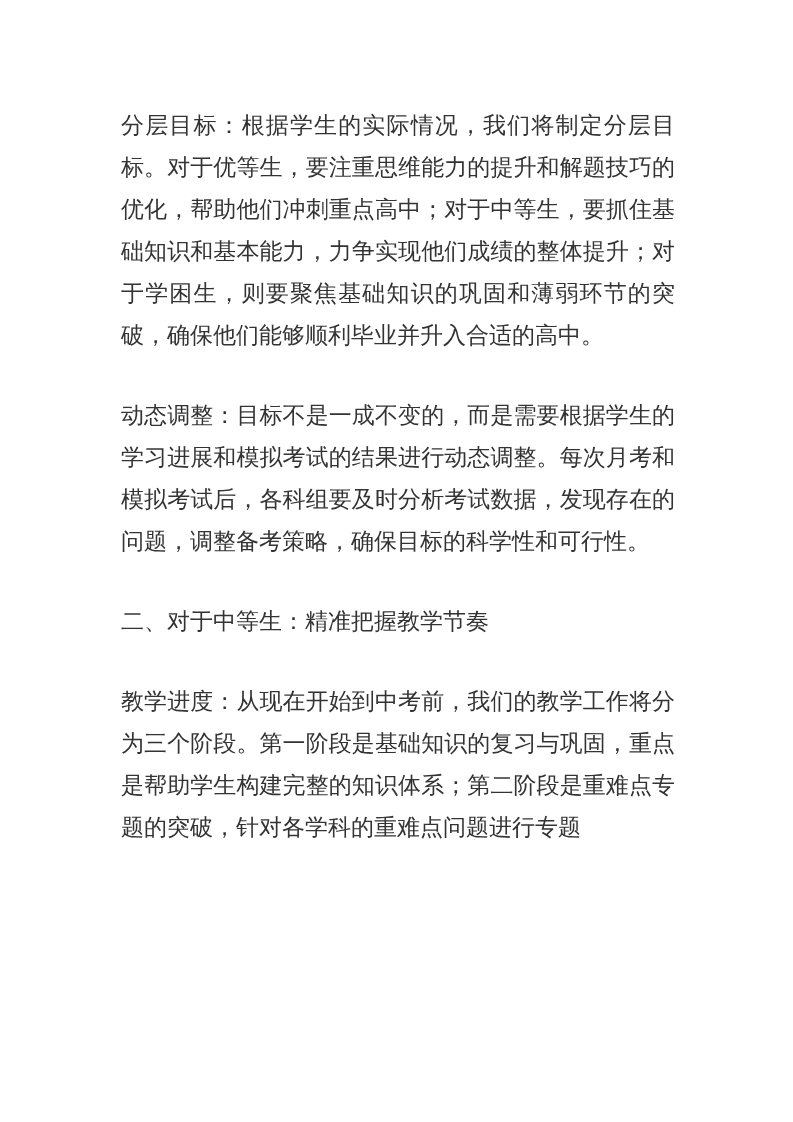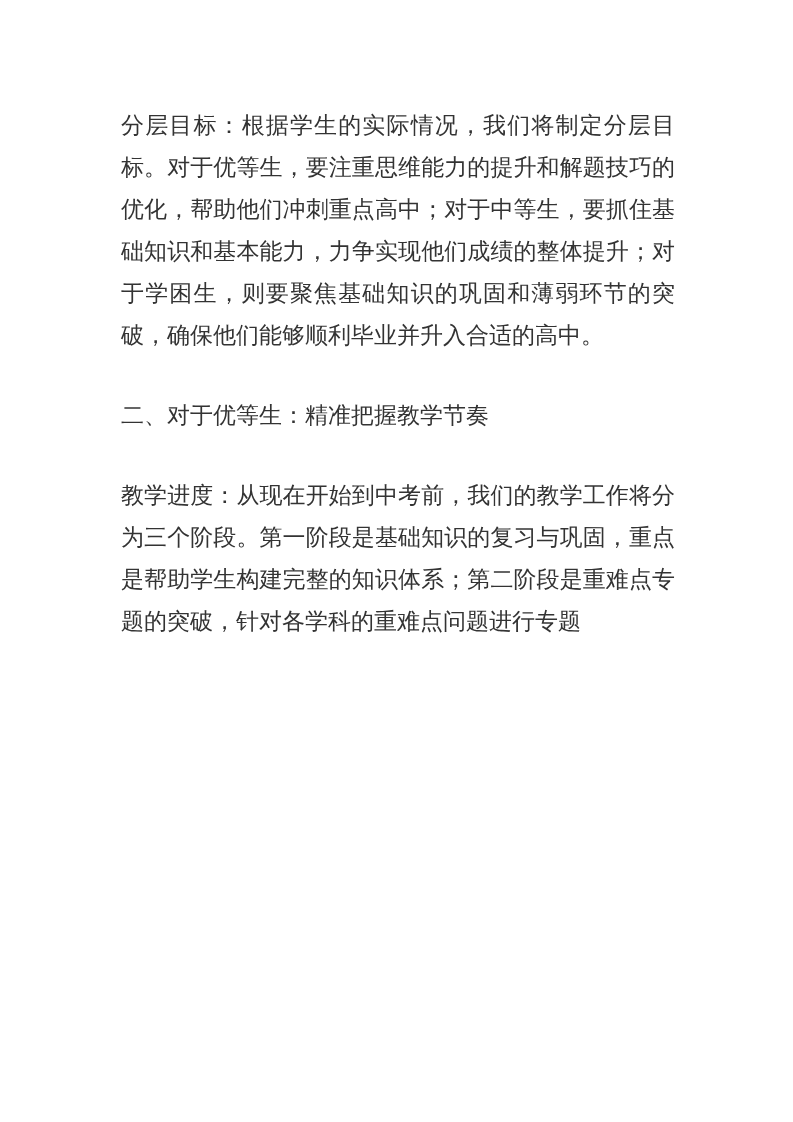--- a/index.html
+++ b/index.html
@@ -37,18 +37,19 @@
   .para:last-child {
     margin-bottom: 4px;
   }
 </style>
 </head>
 <body>
 
 <div class="sheet">
   <p class="para">分层目标：根据学生的实际情况，我们将制定分层目标。对于优等生，要注重思维能力的提升和解题技巧的优化，帮助他们冲刺重点高中；对于中等生，要抓住基础知识和基本能力，力争实现他们成绩的整体提升；对于学困生，则要聚焦基础知识的巩固和薄弱环节的突破，确保他们能够顺利毕业并升入合适的高中。</p>
 
+  <p class="para">动态调整：目标不是一成不变的，而是需要根据学生的学习进展和模拟考试的结果进行动态调整。每次月考和模拟考试后，各科组要及时分析考试数据，发现存在的问题，调整备考策略，确保目标的科学性和可行性。</p>
 
-  <p class="heading">二、对于优等生：精准把握教学节奏</p>
+  <p class="heading">二、对于中等生：精准把握教学节奏</p>
 
 
   <p class="para">教学进度：从现在开始到中考前，我们的教学工作将分为三个阶段。第一阶段是基础知识的复习与巩固，重点是帮助学生构建完整的知识体系；第二阶段是重难点专题的突破，针对各学科的重难点问题进行专题</p>
 </div>
 
 </body></html>

